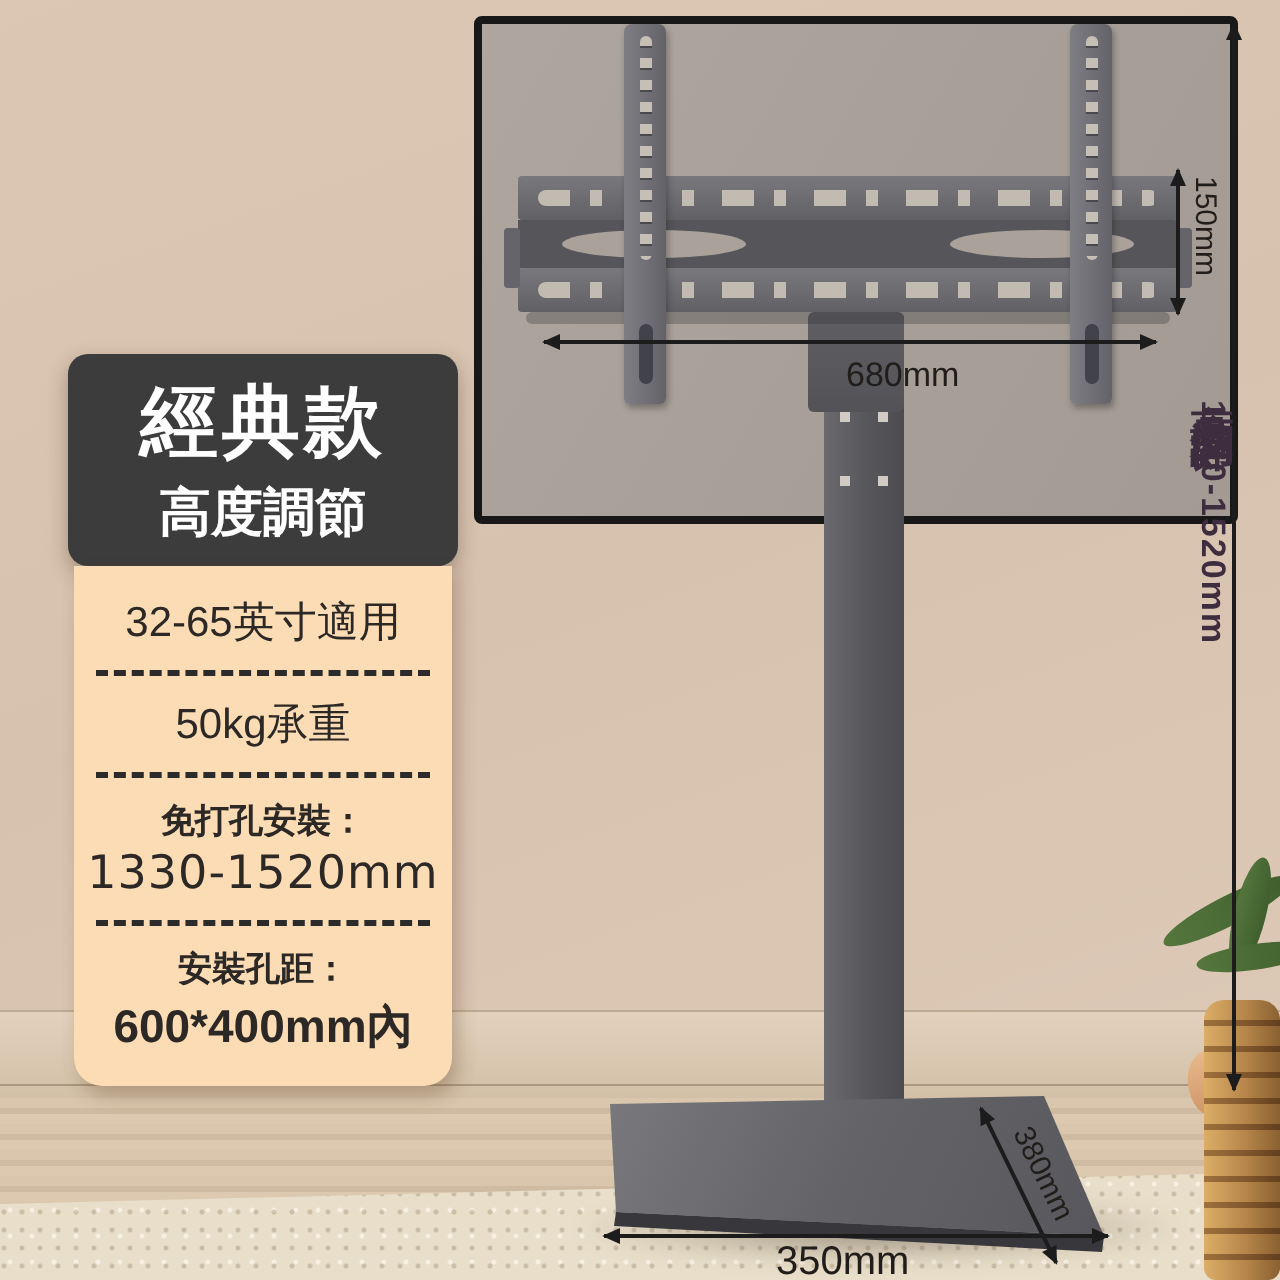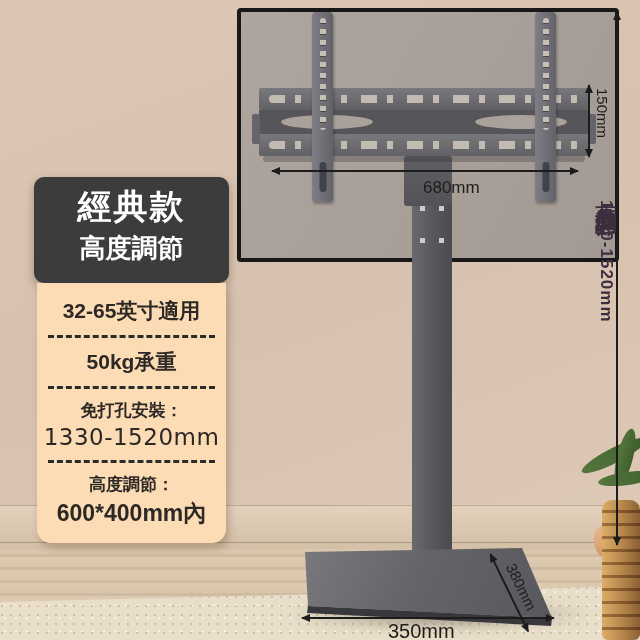--- a/index.html
+++ b/index.html
@@ -109,26 +109,26 @@
   .dim380 .dlabel{position:relative;font-size:15px;}
   .height-text{position:absolute;left:590px;top:184px;height:300px;z-index:6;
         writing-mode:vertical-rl;text-orientation:mixed;font-weight:700;color:#3e2d3e;line-height:32px;}
   .height-text .cjk{font-size:22px;letter-spacing:4px;}
   .height-text .num{font-size:17px;letter-spacing:1px;}
 
   
   .badge{position:absolute;left:34px;top:177px;width:195px;height:106px;z-index:7;
         background:#3c3c3c;border-radius:10px;color:#fff;text-align:center;
         box-shadow:0 4px 10px rgba(60,40,20,.35);}
-  .badge .t1{font-size:34px;font-weight:700;letter-spacing:2px;margin-top:7px;}
+  .badge .t1{font-size:39px;font-weight:700;letter-spacing:2px;margin-top:7px;}
   .badge .t2{font-size:26px;font-weight:700;margin-top:1px;}
   .specbox{position:absolute;left:37px;top:283px;width:189px;height:260px;z-index:7;
         background:#fcdcb4;border-radius:0 0 14px 14px;text-align:center;color:#2c2826;
         box-shadow:3px 5px 9px rgba(90,60,30,.3);box-sizing:border-box;padding-top:14px;}
-  .specbox .row1{font-size:21px;font-weight:700;}
+  .specbox .row1{font-size:21px;font-weight:400;}
   .specbox .divider{border-top:3px dashed #2b2b2b;margin:10px 11px;}
   .specbox .sublabel{font-size:17px;font-weight:700;margin-bottom:2px;}
   .specbox .bignum{font-size:23px;font-weight:400;letter-spacing:0.5px;
         font-family:"DejaVu Sans","Liberation Sans",sans-serif;}
   .specbox .bigbold{font-size:23px;font-weight:700;margin-top:2px;}
 </style>
 </head>
 <body>
 
 <div class="scene">
@@ -188,16 +188,16 @@
     <div class="t2">高度調節</div>
   </div>
   <div class="specbox">
     <div class="row1">32-65英寸適用</div>
     <div class="divider"></div>
     <div class="row1">50kg承重</div>
     <div class="divider"></div>
     <div class="sublabel">免打孔安裝：</div>
     <div class="bignum">1330-1520mm</div>
     <div class="divider"></div>
-    <div class="sublabel">高度調節：</div>
+    <div class="sublabel">安裝孔距：</div>
     <div class="bigbold">600*400mm內</div>
   </div>
 </div>
 
 </body></html>

